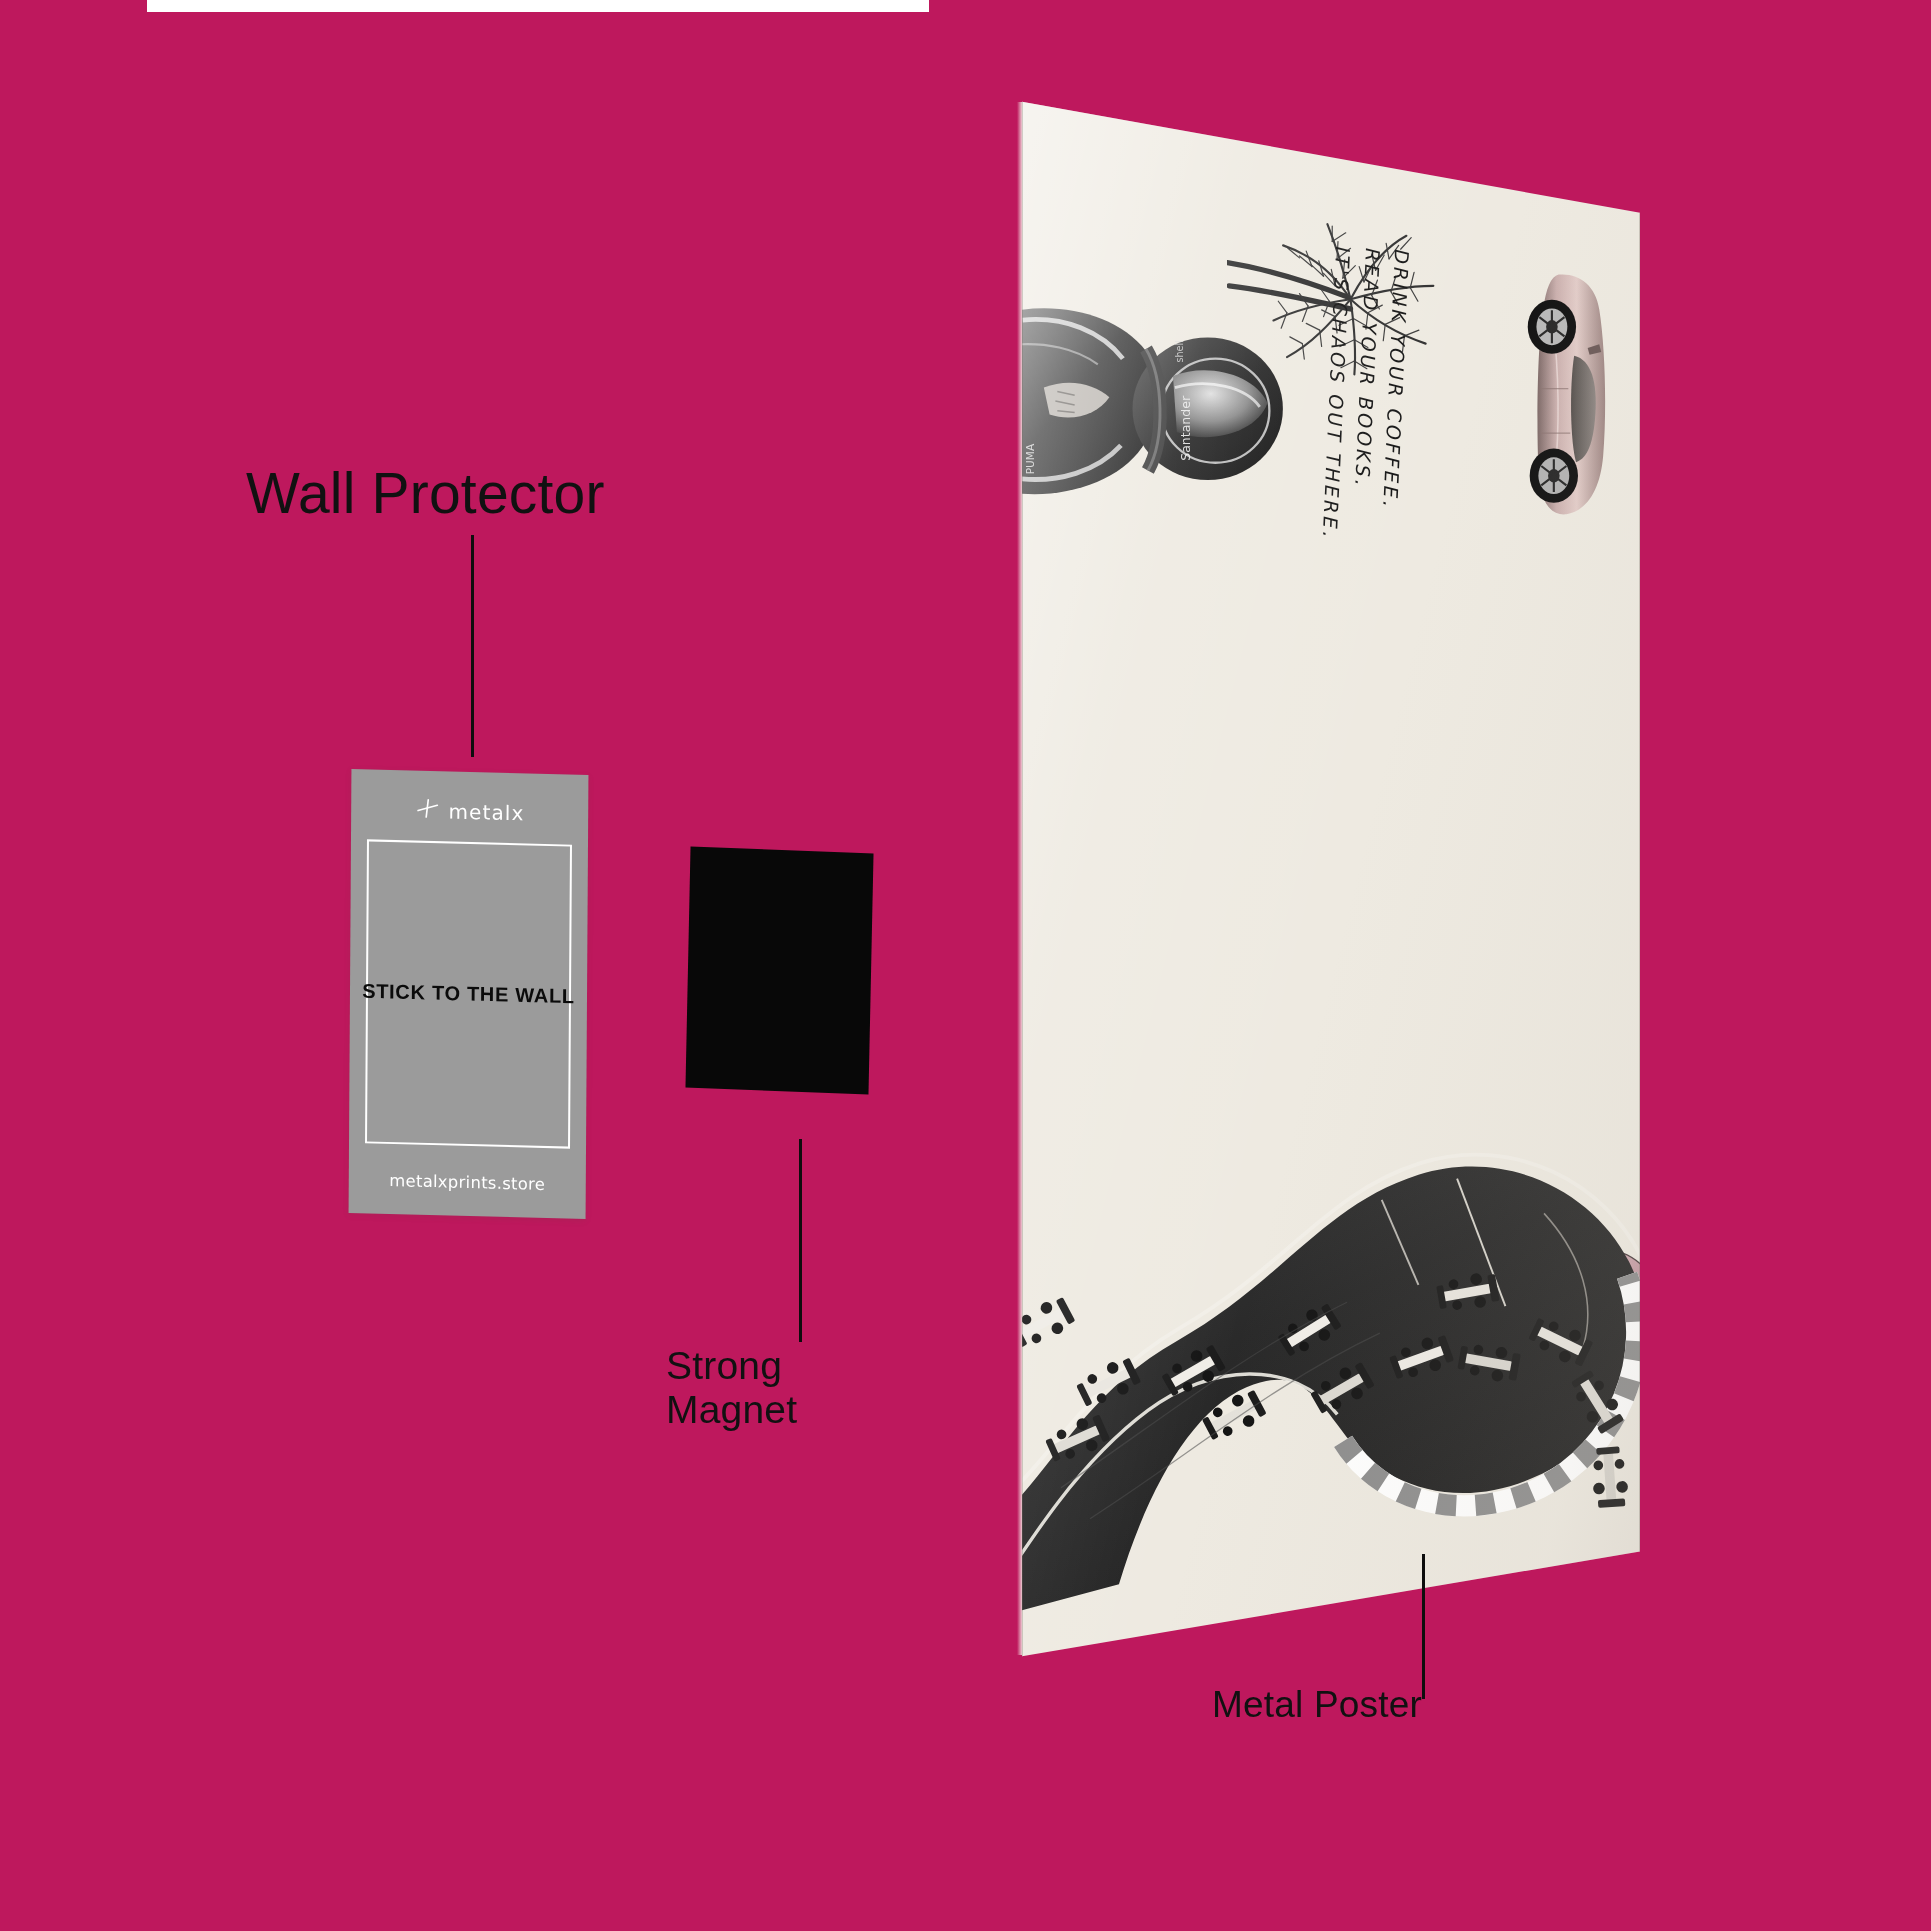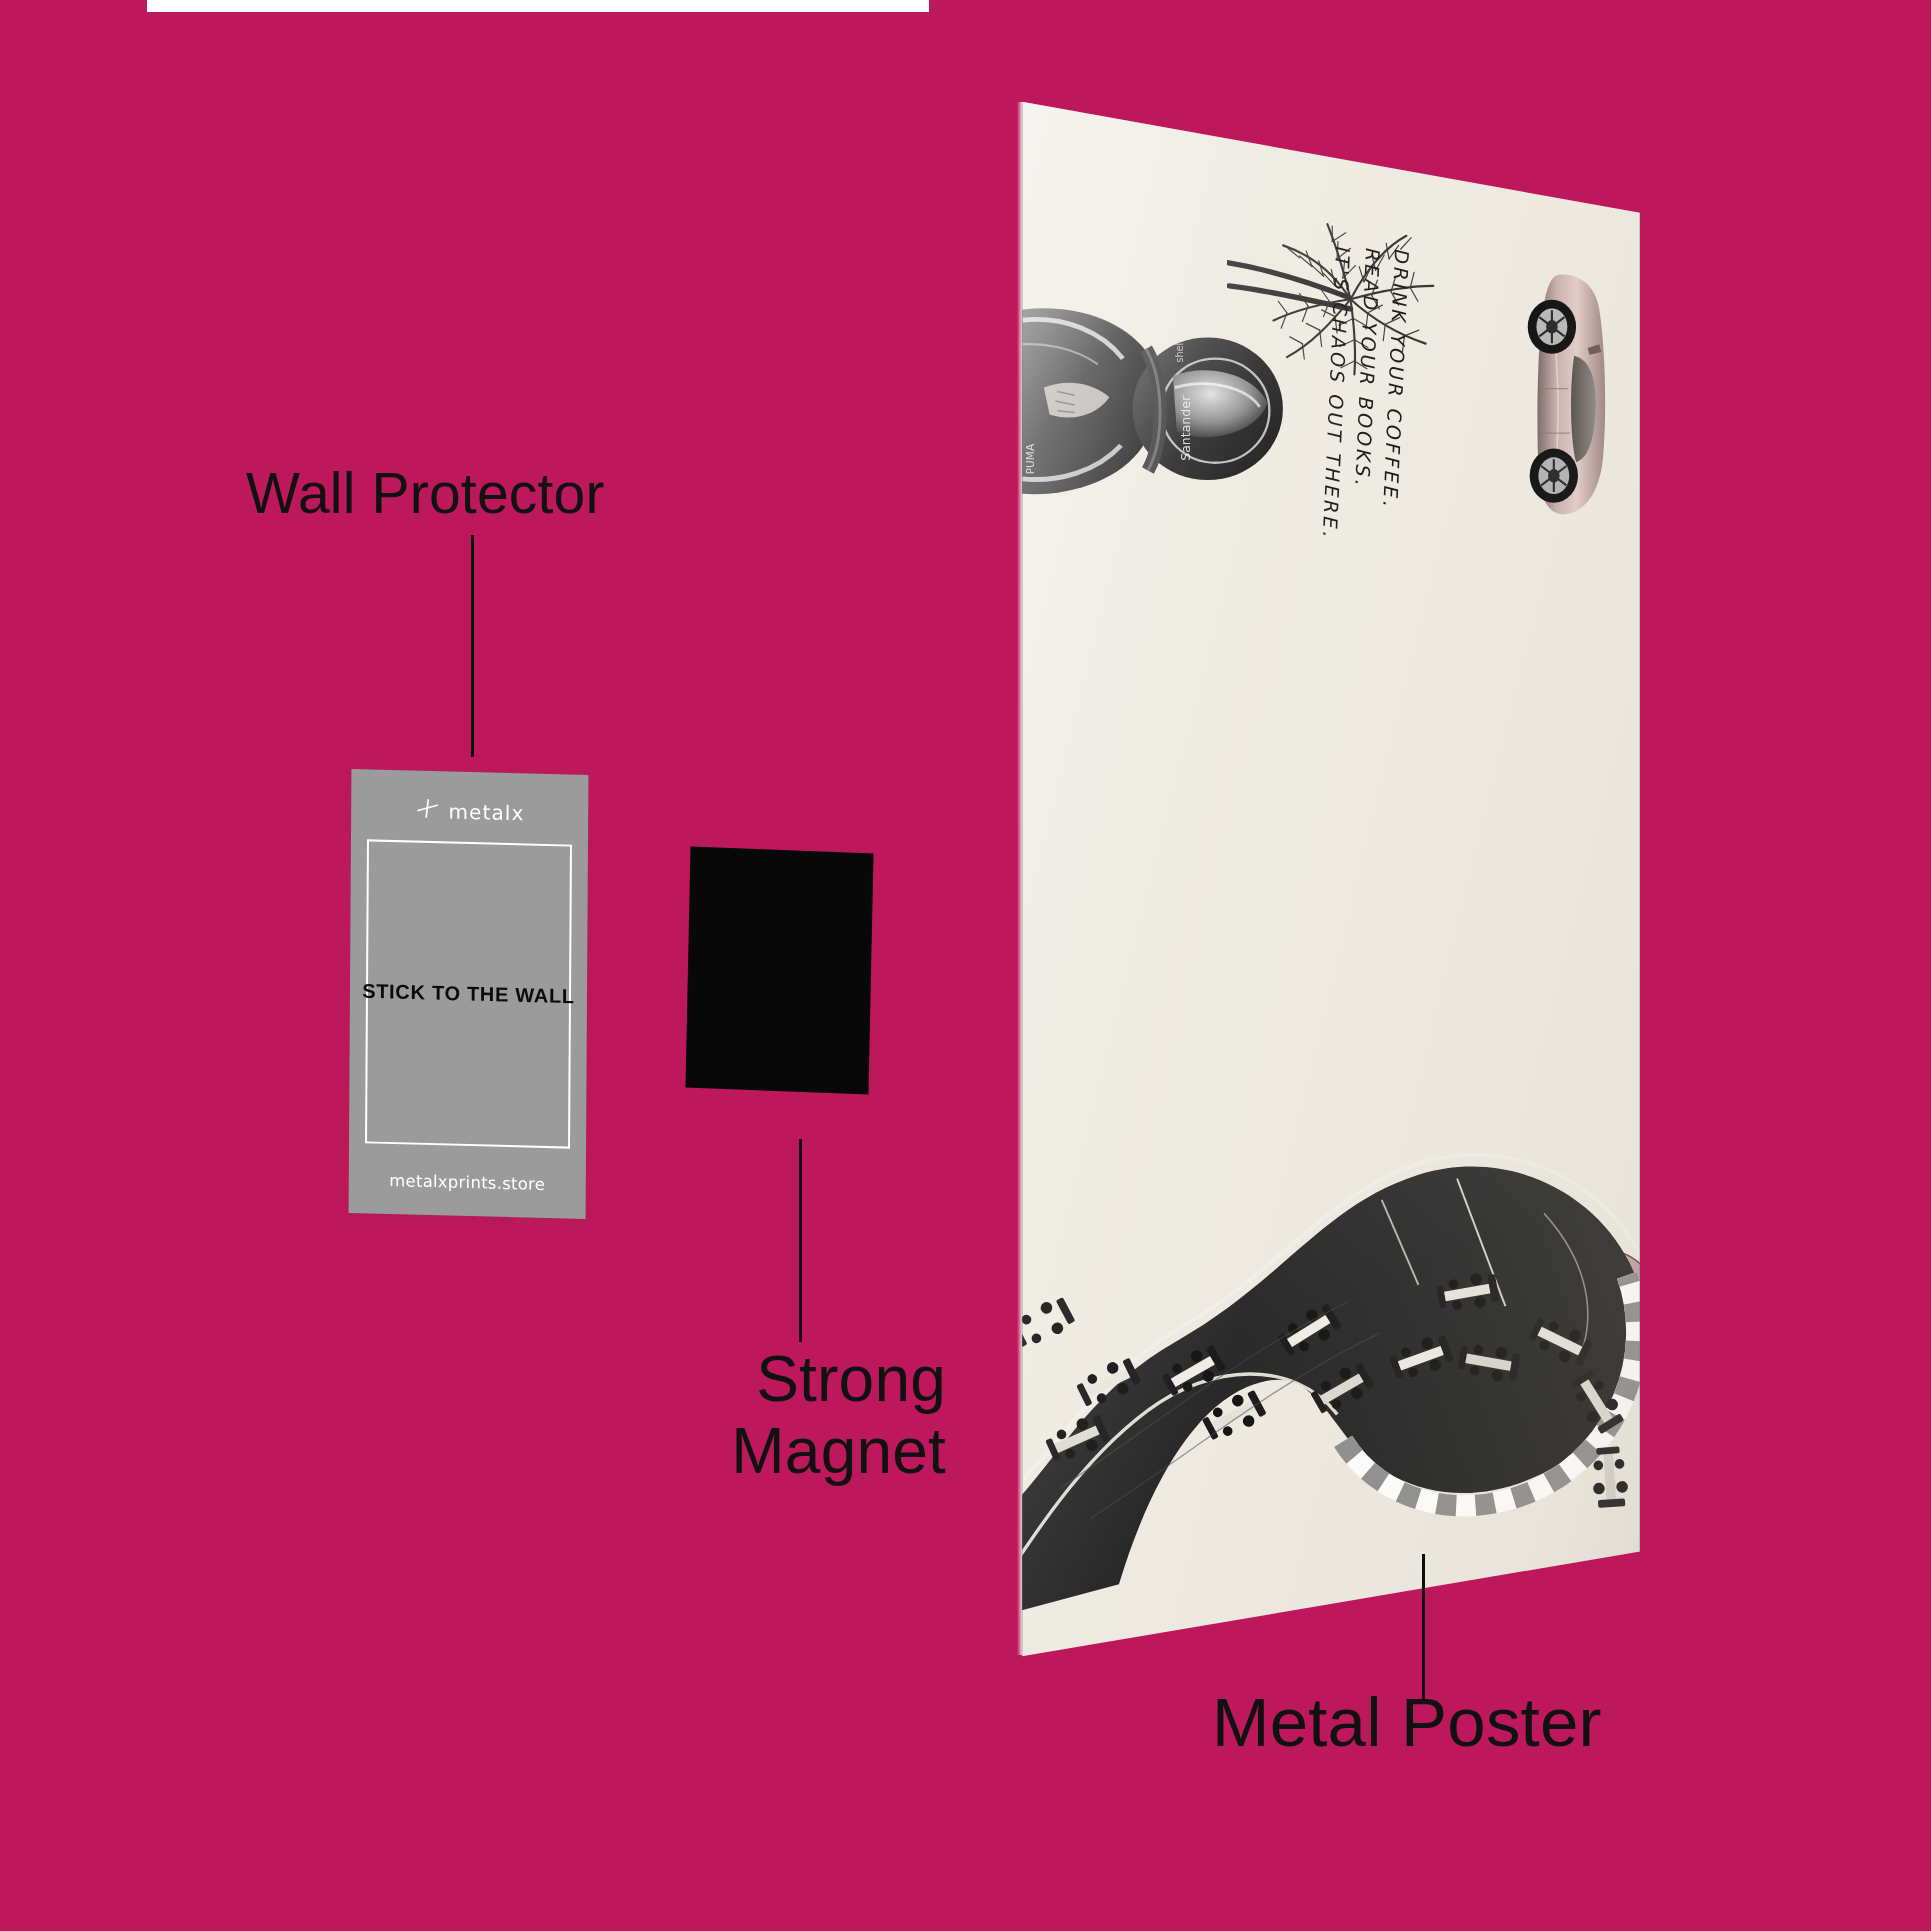--- a/index.html
+++ b/index.html
@@ -43,28 +43,28 @@
     line-height: 1.12;
   }
   #label-wall-protector {
     left: 246px;
     top: 462px;
     font-size: 57px;
   }
   #label-strong-magnet {
     left: 666px;
     top: 1344px;
-    font-size: 64px;
-    text-align: right;
+    font-size: 39px;
+    text-align: left;
     width: 280px;
   }
   #label-metal-poster {
     left: 1212px;
     top: 1684px;
-    font-size: 69px;
+    font-size: 37px;
   }
 
   .leader {
     position: absolute;
     background: #0d0d0d;
     width: 2.9px;
   }
   #leader-wall   { left: 471px;  top: 535px;  height: 222px; }
   #leader-magnet { left: 799px;  top: 1139px; height: 203px; }
   #leader-poster { left: 1422px; top: 1554px; height: 145px; }

